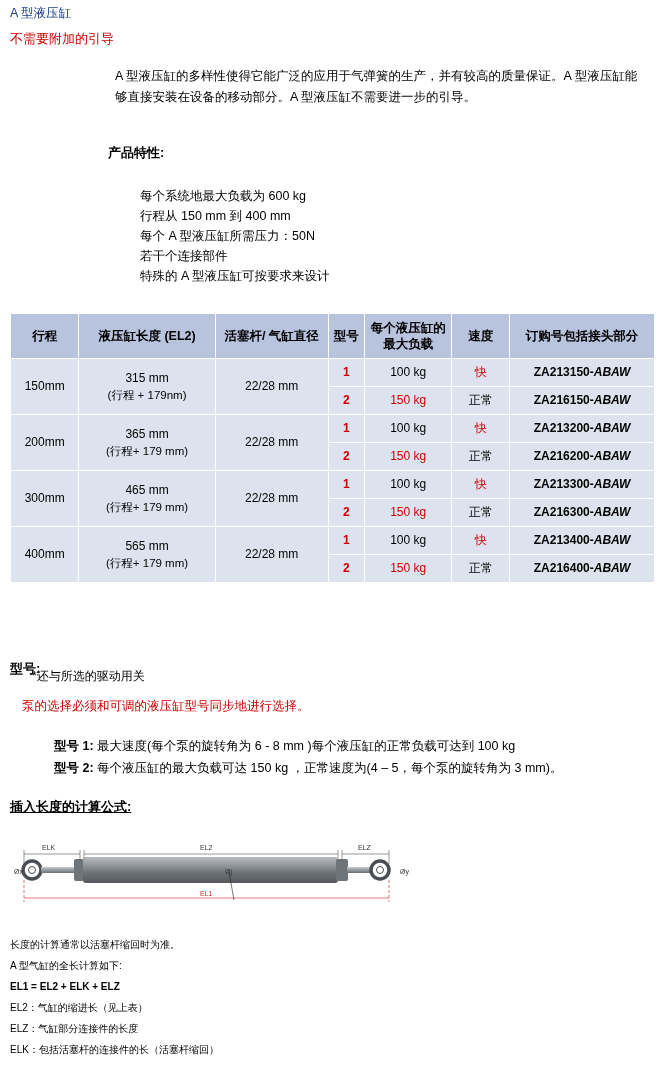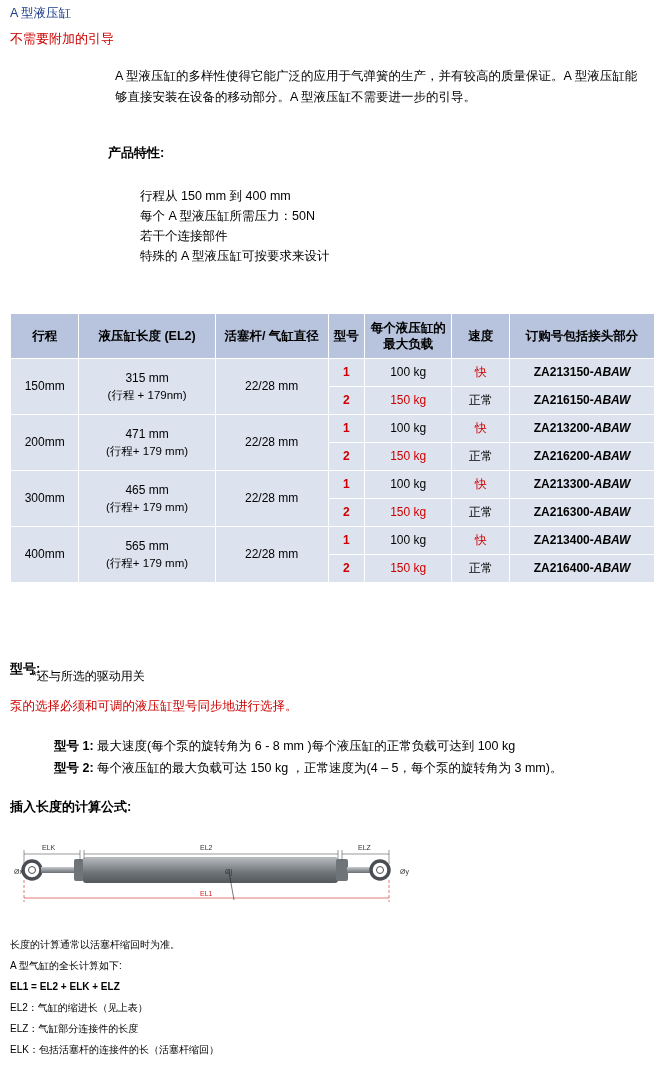--- a/index.html
+++ b/index.html
@@ -105,21 +105,21 @@
   .model-head {
     position: absolute;
     top: 660px;
     left: 10px;
     font-size: 13px;
     font-weight: bold;
   }
   .model-red {
     position: absolute;
     top: 698px;
-    left: 10px;
+    left: 22px;
     font-size: 12.5px;
     color: #cc0000;
   }
   .model1 {
     position: absolute;
     top: 738px;
     left: 54px;
     font-size: 12.5px;
   }
   .model2 {
@@ -129,20 +129,21 @@
     font-size: 12.5px;
     text-align: right;
   }
   .b { font-weight: bold; }
   .formula-head {
     position: absolute;
     top: 798px;
     left: 10px;
     font-size: 13px;
     font-weight: bold;
+    text-decoration: underline;
   }
   .diagram {
     position: absolute;
     top: 828px;
     left: 10px;
     width: 420px;
     height: 86px;
   }
   .bottom-text {
     position: absolute;
@@ -167,20 +168,21 @@
 <body>
 
 <div class="page">
 
   <div class="title">A 型液压缸</div>
   <div class="subtitle">不需要附加的引导</div>
   <div class="intro">A 型液压缸的多样性使得它能广泛的应用于气弹簧的生产，并有较高的质量保证。A 型液压缸能够直接安装在设备的移动部分。A 型液压缸不需要进一步的引导。</div>
 
   <div class="features-head">产品特性:</div>
   <div class="features-list">
+      <div>每个系统地最大负载为 600 kg</div>
       <div>行程从 150 mm 到 400 mm</div>
       <div>每个 A 型液压缸所需压力：50N</div>
       <div>若干个连接部件</div>
       <div>特殊的 A 型液压缸可按要求来设计</div>
     </div>
 
   <table class="spec">
     <thead>
       <tr>
         <th>行程</th>
@@ -207,21 +209,21 @@
         </tr>
         <tr>
           <td class="c-type">2</td>
           <td class="c-load red">150 kg</td>
           <td class="c-speed">正常</td>
           <td class="c-order"><span>ZA216150-</span><span class="ital">ABAW</span></td>
         </tr>
         <tr>
           <td class="c-travel" rowspan="2">200mm</td>
           <td class="c-len" rowspan="2">
-            <div>471 mm</div>
+            <div>365 mm</div>
             <div class="sub-line">(行程+ 179 mm)</div>
           </td>
           <td class="c-rod" rowspan="2">22/28 mm</td>
           <td class="c-type">1</td>
           <td class="c-load">100 kg</td>
           <td class="c-speed red">快</td>
           <td class="c-order"><span>ZA213200-</span><span class="ital">ABAW</span></td>
         </tr>
         <tr>
           <td class="c-type">2</td>

